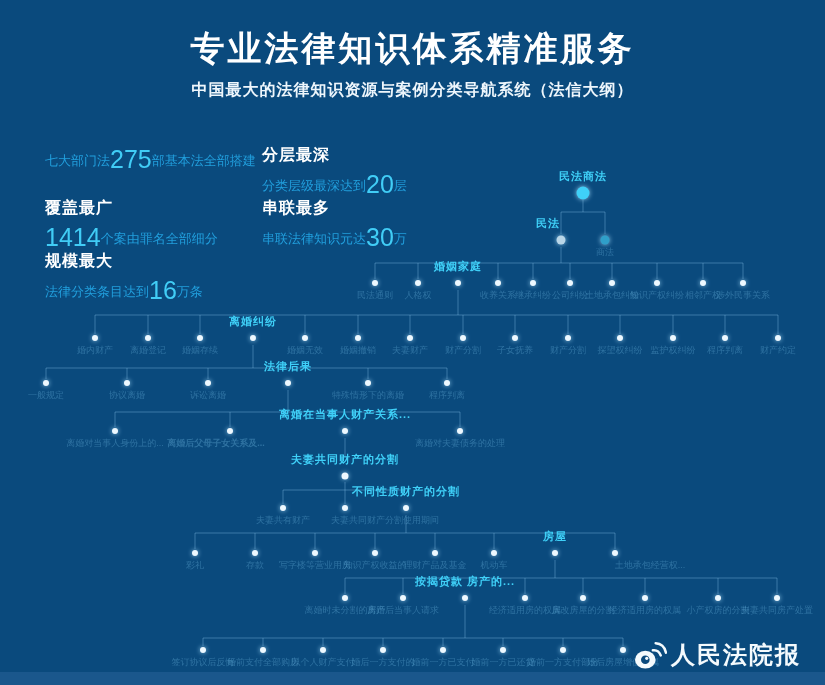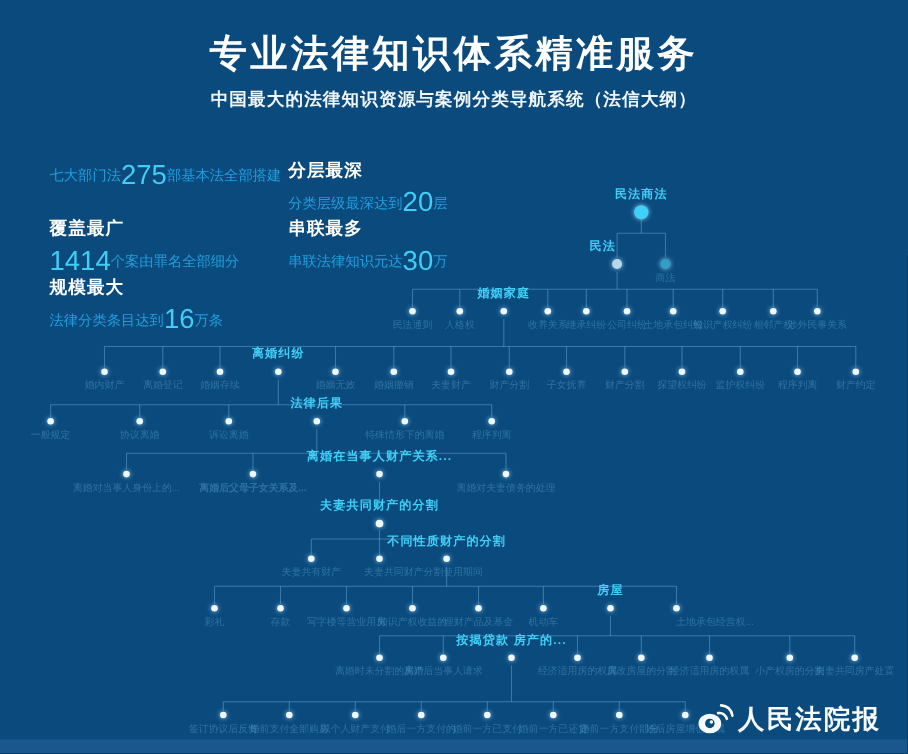--- a/index.html
+++ b/index.html
@@ -28,21 +28,21 @@
     box-shadow:0 0 5px rgba(170,225,255,0.85);
     transform:translate(-50%,-50%);
   }
   .tl{position:absolute;white-space:nowrap;}
   .tl.below{transform:translate(-50%,0);}
   .tl.above{transform:translate(-50%,-100%);}
   .tl.faint{font-size:9px;color:rgba(130,205,245,0.30);}
   .tl.hl{font-size:11px;font-weight:bold;color:#3fd0f8;letter-spacing:1px;}
   .brand{
     position:absolute;right:24px;top:638px;height:34px;
-    display:flex;gap:4px;font-family:Liberation Serif, serif;
+    display:flex;align-items:center;gap:4px;font-family:Liberation Serif, serif;
   }
   .brand-text{color:#f4fafd;font-size:24px;font-weight:bold;letter-spacing:2px;}
   .footer-bar{position:absolute;left:0;top:672px;width:825px;height:13px;background:#1a578c;}
 </style>
 </head>
 <body>
 
 <div class="canvas">
 
   <div class="page-title">专业法律知识体系精准服务</div>
@@ -202,21 +202,21 @@
       <div class="tl faint below" style="left: 208px; top: 389px;">诉讼离婚</div>
       <div class="dot" style="height: 6px; width: 6px; left: 288px; top: 383px;"></div>
       <div class="tl hl above" style="left: 288px; top: 374px;">法律后果</div>
       <div class="dot" style="height: 6px; width: 6px; left: 368px; top: 383px;"></div>
       <div class="tl faint below" style="left: 368px; top: 389px;">特殊情形下的离婚</div>
       <div class="dot" style="height: 6px; width: 6px; left: 447px; top: 383px;"></div>
       <div class="tl faint below" style="left: 447px; top: 389px;">程序判离</div>
       <div class="dot" style="height: 6px; width: 6px; left: 115px; top: 431px;"></div>
       <div class="tl faint below" style="left: 115px; top: 437px;">离婚对当事人身份上的...</div>
       <div class="dot" style="height: 6px; width: 6px; left: 230px; top: 431px;"></div>
-      <div class="tl faint below" style="left: 230px; top: 437px; font-weight: bold;">离婚后父母子女关系及...</div>
+      <div class="tl faint below" style="left: 216px; top: 437px; font-weight: bold;">离婚后父母子女关系及...</div>
       <div class="dot" style="height: 6px; width: 6px; left: 345px; top: 431px;"></div>
       <div class="tl hl above" style="left: 345px; top: 422px;">离婚在当事人财产关系...</div>
       <div class="dot" style="height: 6px; width: 6px; left: 460px; top: 431px;"></div>
       <div class="tl faint below" style="left: 460px; top: 437px;">离婚对夫妻债务的处理</div>
       <div class="dot" style="height: 6px; width: 6px; left: 283px; top: 508px;"></div>
       <div class="tl faint below" style="left: 283px; top: 514px;">夫妻共有财产</div>
       <div class="dot" style="height: 6px; width: 6px; left: 345px; top: 508px;"></div>
       <div class="tl faint below" style="left: 345px; top: 514px; margin-left: 40px;">夫妻共同财产分割使用期间</div>
       <div class="dot" style="height: 6px; width: 6px; left: 406px; top: 508px;"></div>
       <div class="tl hl above" style="left: 406px; top: 499px;">不同性质财产的分割</div>

